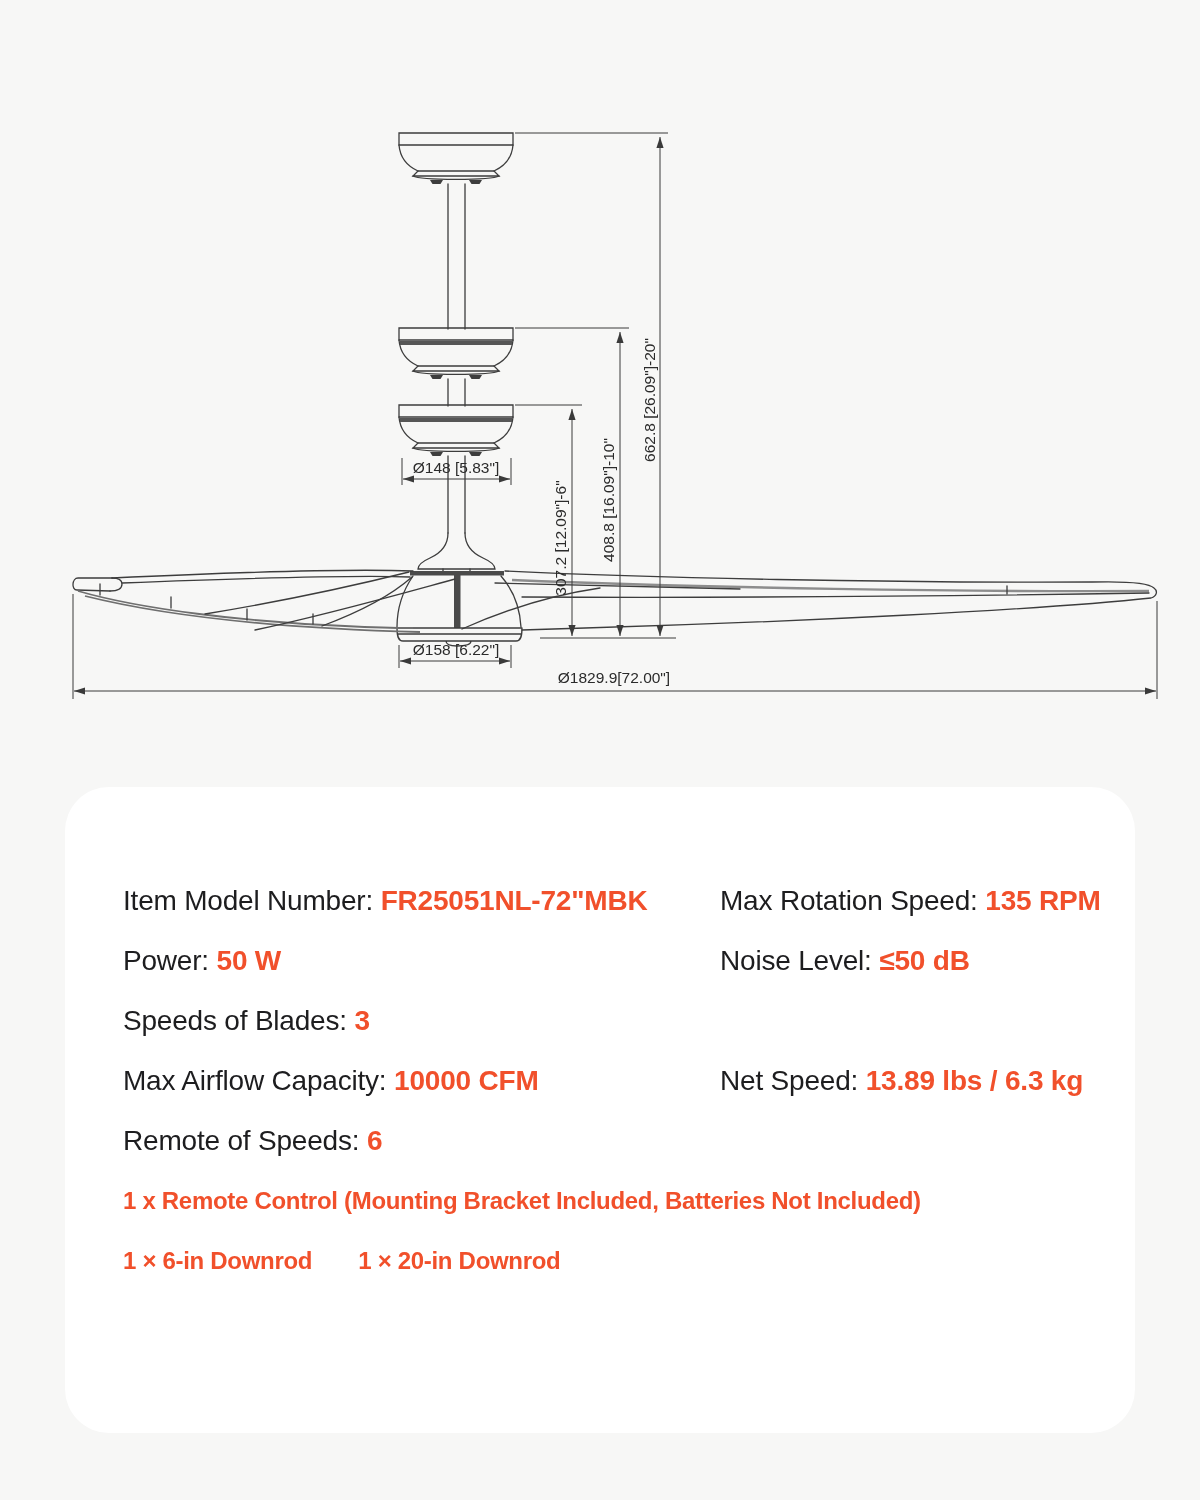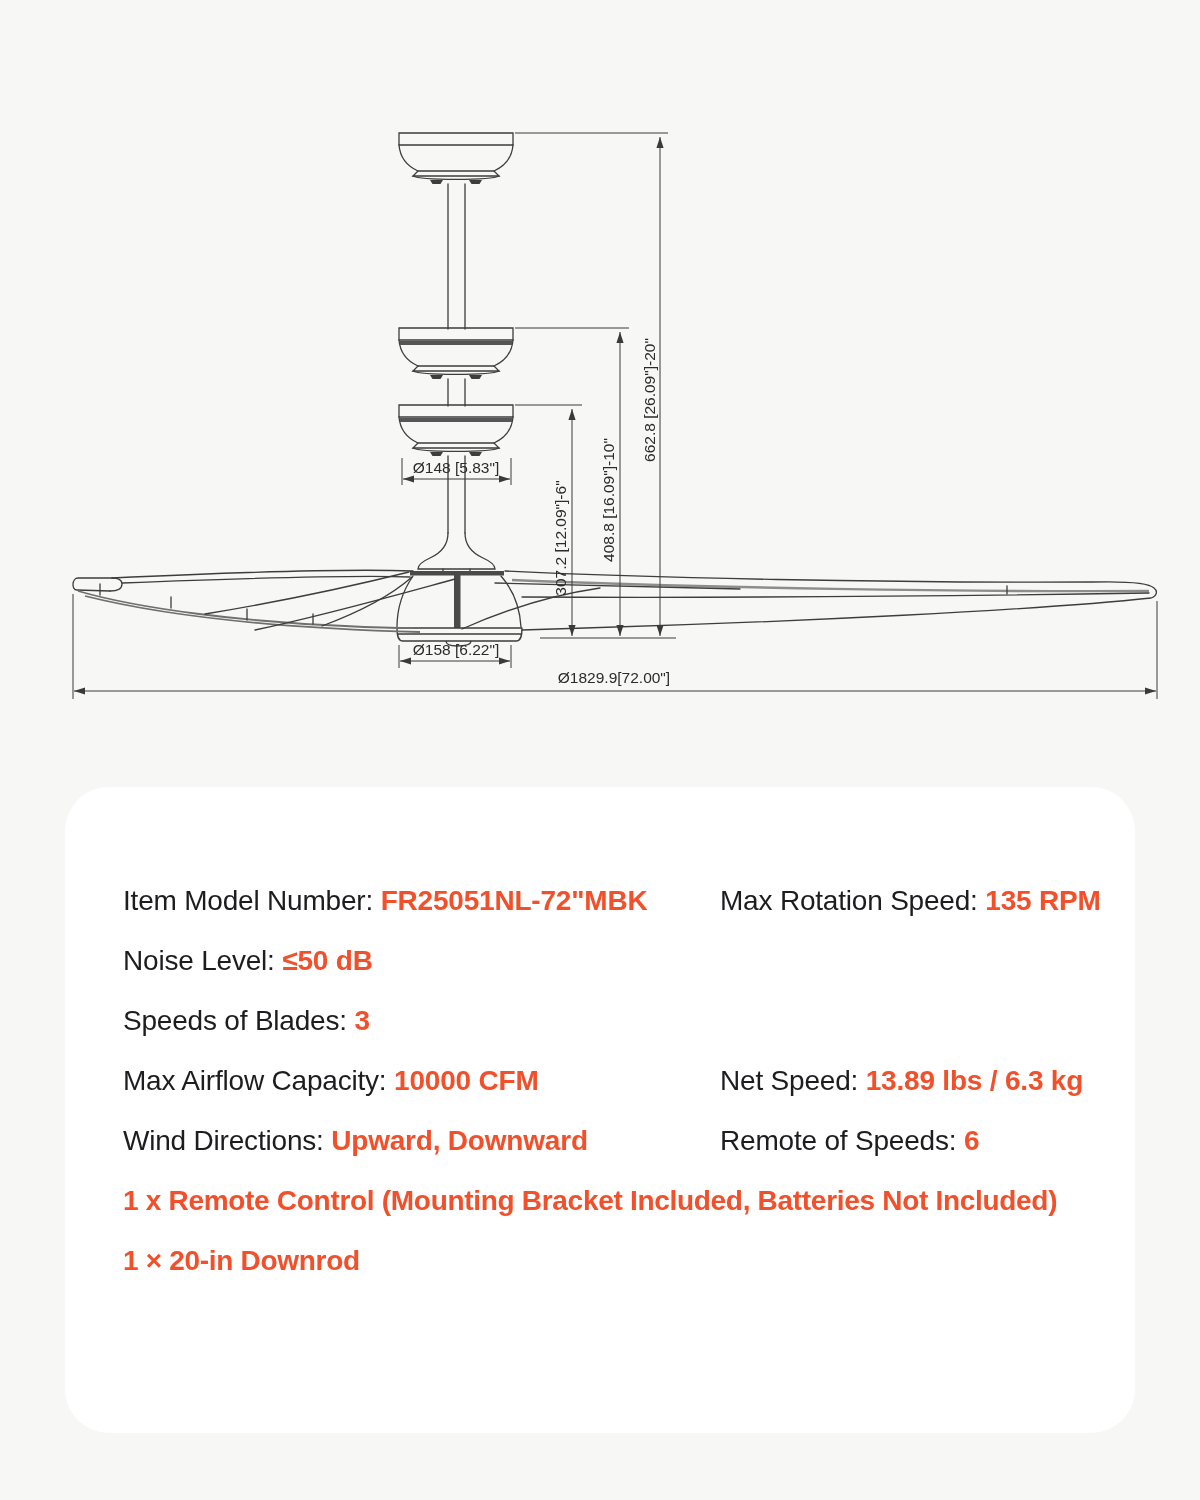--- a/index.html
+++ b/index.html
@@ -19,21 +19,21 @@
   .dimtext{font-family:"Liberation Sans",sans-serif;font-size:15.5px;fill:#2b2b2b;}
   .panel{
     position:absolute;left:65px;top:787px;width:1070px;height:646px;
     background:#ffffff;border-radius:44px;
   }
   .rows{padding:84px 0 0 58px;}
   .row{height:60px;line-height:60px;font-size:28px;color:#1d1d1f;
        letter-spacing:-0.2px;white-space:nowrap;display:flex;}
   .cell-l{width:597px;}
   .val{color:#f1502b;font-weight:700;}
-  .row-orange{color:#f1502b;font-weight:700;font-size:28px;letter-spacing:-0.3px;}
+  .row-orange{color:#f1502b;font-weight:700;font-size:24px;letter-spacing:-0.3px;}
   .downrod-item{margin-right:46px;}
 </style>
 </head>
 <body>
 
 <svg class="drawing" width="1200" height="770" viewBox="0 0 1200 770" xmlns="http://www.w3.org/2000/svg">
   <defs>
     <marker id="dimarrow" markerWidth="12" markerHeight="9" refX="11" refY="4.5" orient="auto-start-reverse" markerUnits="userSpaceOnUse">
       <path d="M0,0.9 L11,4.5 L0,8.1 Z" fill="#3a3a3a"></path>
     </marker>
@@ -119,20 +119,23 @@
     <div class="row">
       <div class="cell-l">
         <span class="lbl">Item Model Number: </span><span class="val">FR25051NL-72"MBK</span>
       </div>
       <div class="cell-r">
         <span class="lbl">Max Rotation Speed: </span><span class="val">135 RPM</span>
       </div>
     </div>
 
     <div class="row">
+      <div class="cell-l">
+        <span class="lbl">Power: </span><span class="val">50 W</span>
+      </div>
       <div class="cell-r">
         <span class="lbl">Noise Level: </span><span class="val">≤50 dB</span>
       </div>
     </div>
 
     <div class="row">
       <div class="cell-l">
         <span class="lbl">Speeds of Blades: </span><span class="val">3</span>
       </div>
     </div>
@@ -140,31 +143,29 @@
     <div class="row">
       <div class="cell-l">
         <span class="lbl">Max Airflow Capacity: </span><span class="val">10000 CFM</span>
       </div>
       <div class="cell-r">
         <span class="lbl">Net Speed: </span><span class="val">13.89 lbs / 6.3 kg</span>
       </div>
     </div>
 
     <div class="row">
-      <div class="cell-l">
-        <span class="lbl">Wind Directions: </span><span class="val">Upward, Downward</span>
-      </div>
       <div class="cell-r">
         <span class="lbl">Remote of Speeds: </span><span class="val">6</span>
       </div>
     </div>
 
 
     <div class="row row-orange">
       <span>1 x Remote Control (Mounting Bracket Included, Batteries Not Included)</span>
     </div>
 
     <div class="row row-orange">
+      <span class="downrod-item">1 × 6-in Downrod</span>
       <span class="downrod-item">1 × 20-in Downrod</span>
     </div>
 
   </div>
 </div>
 
 </body></html>

